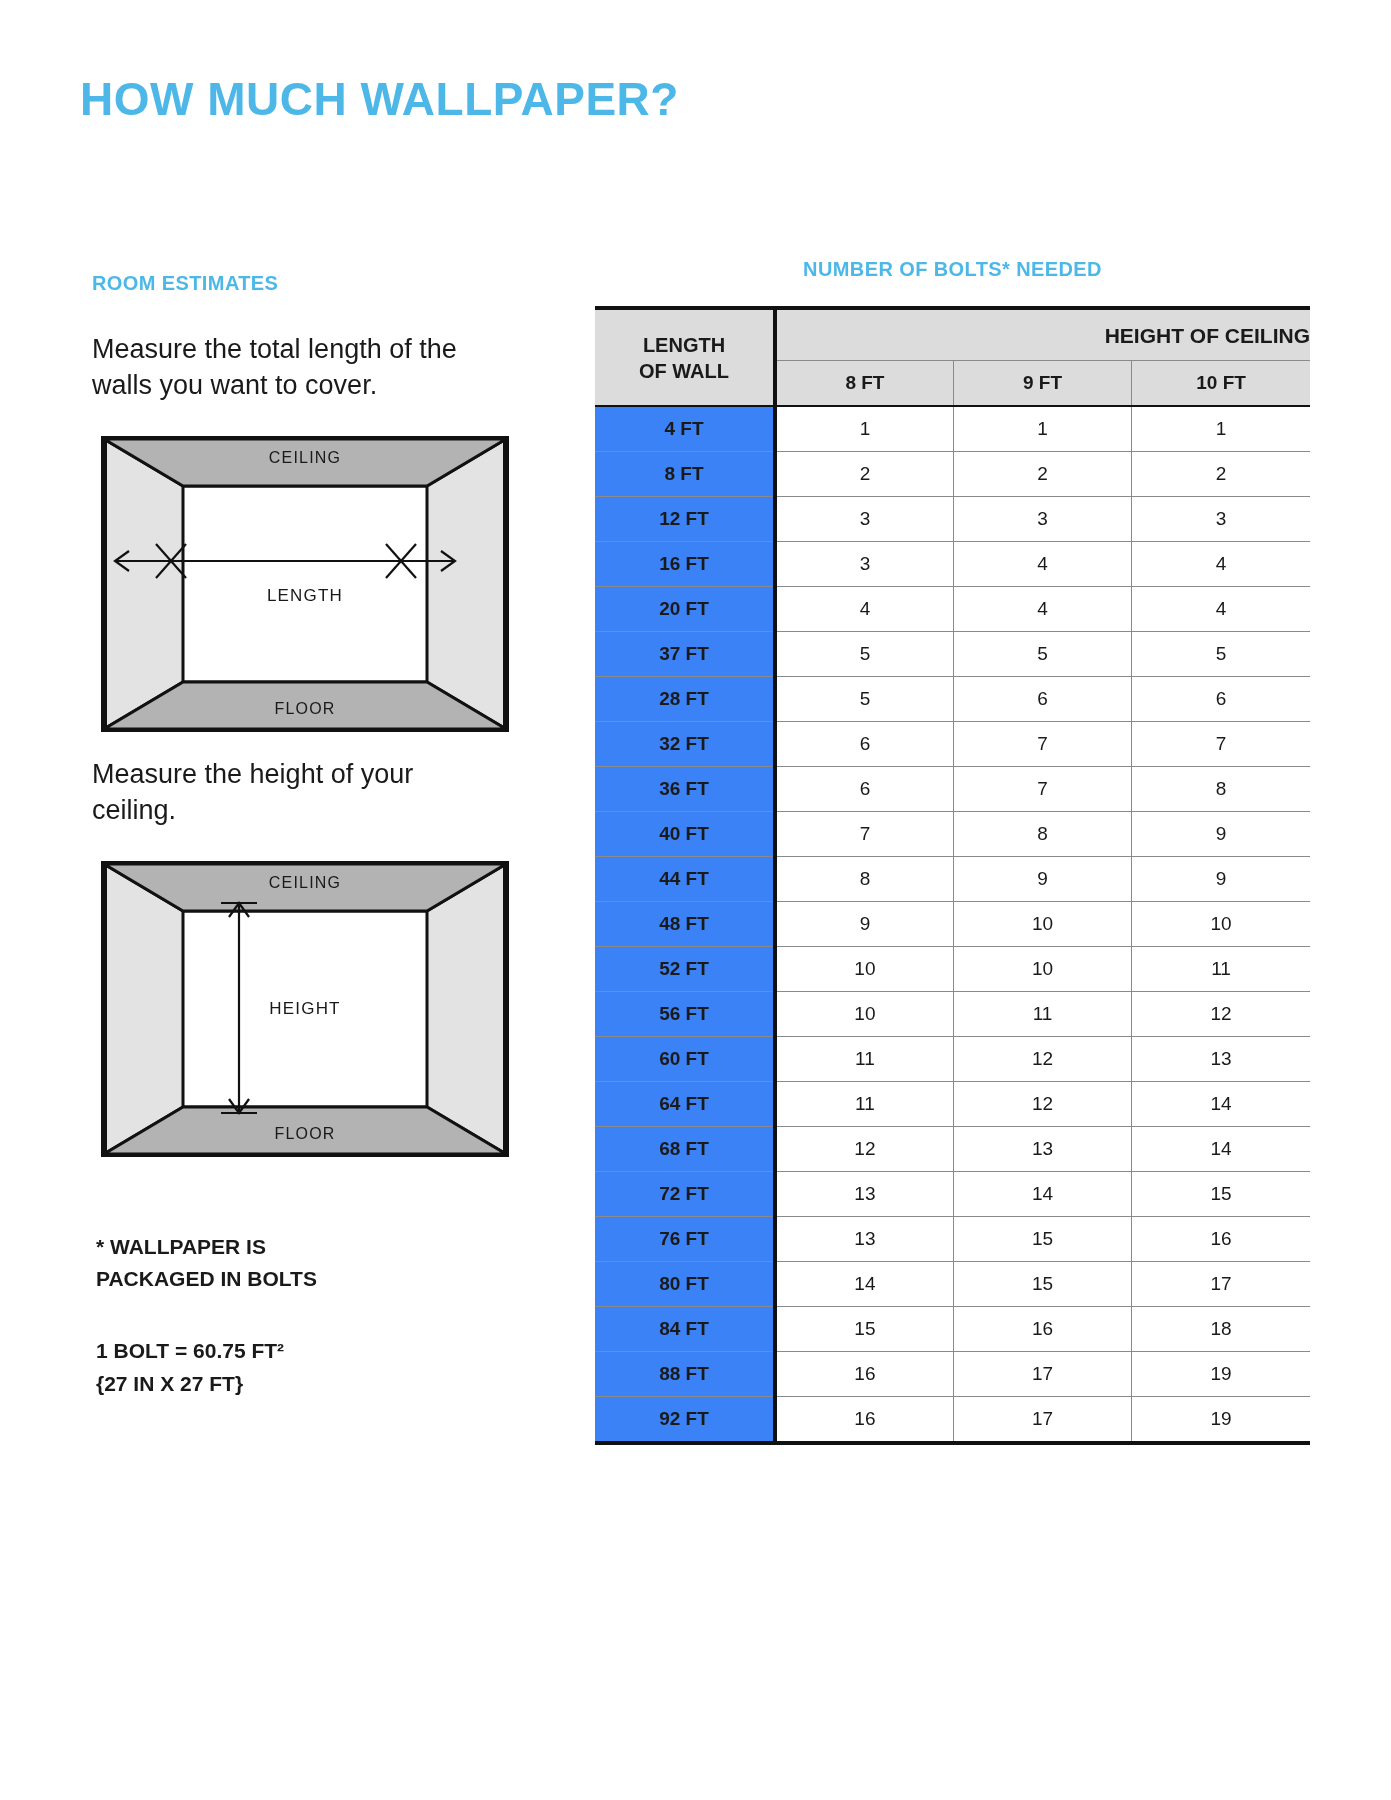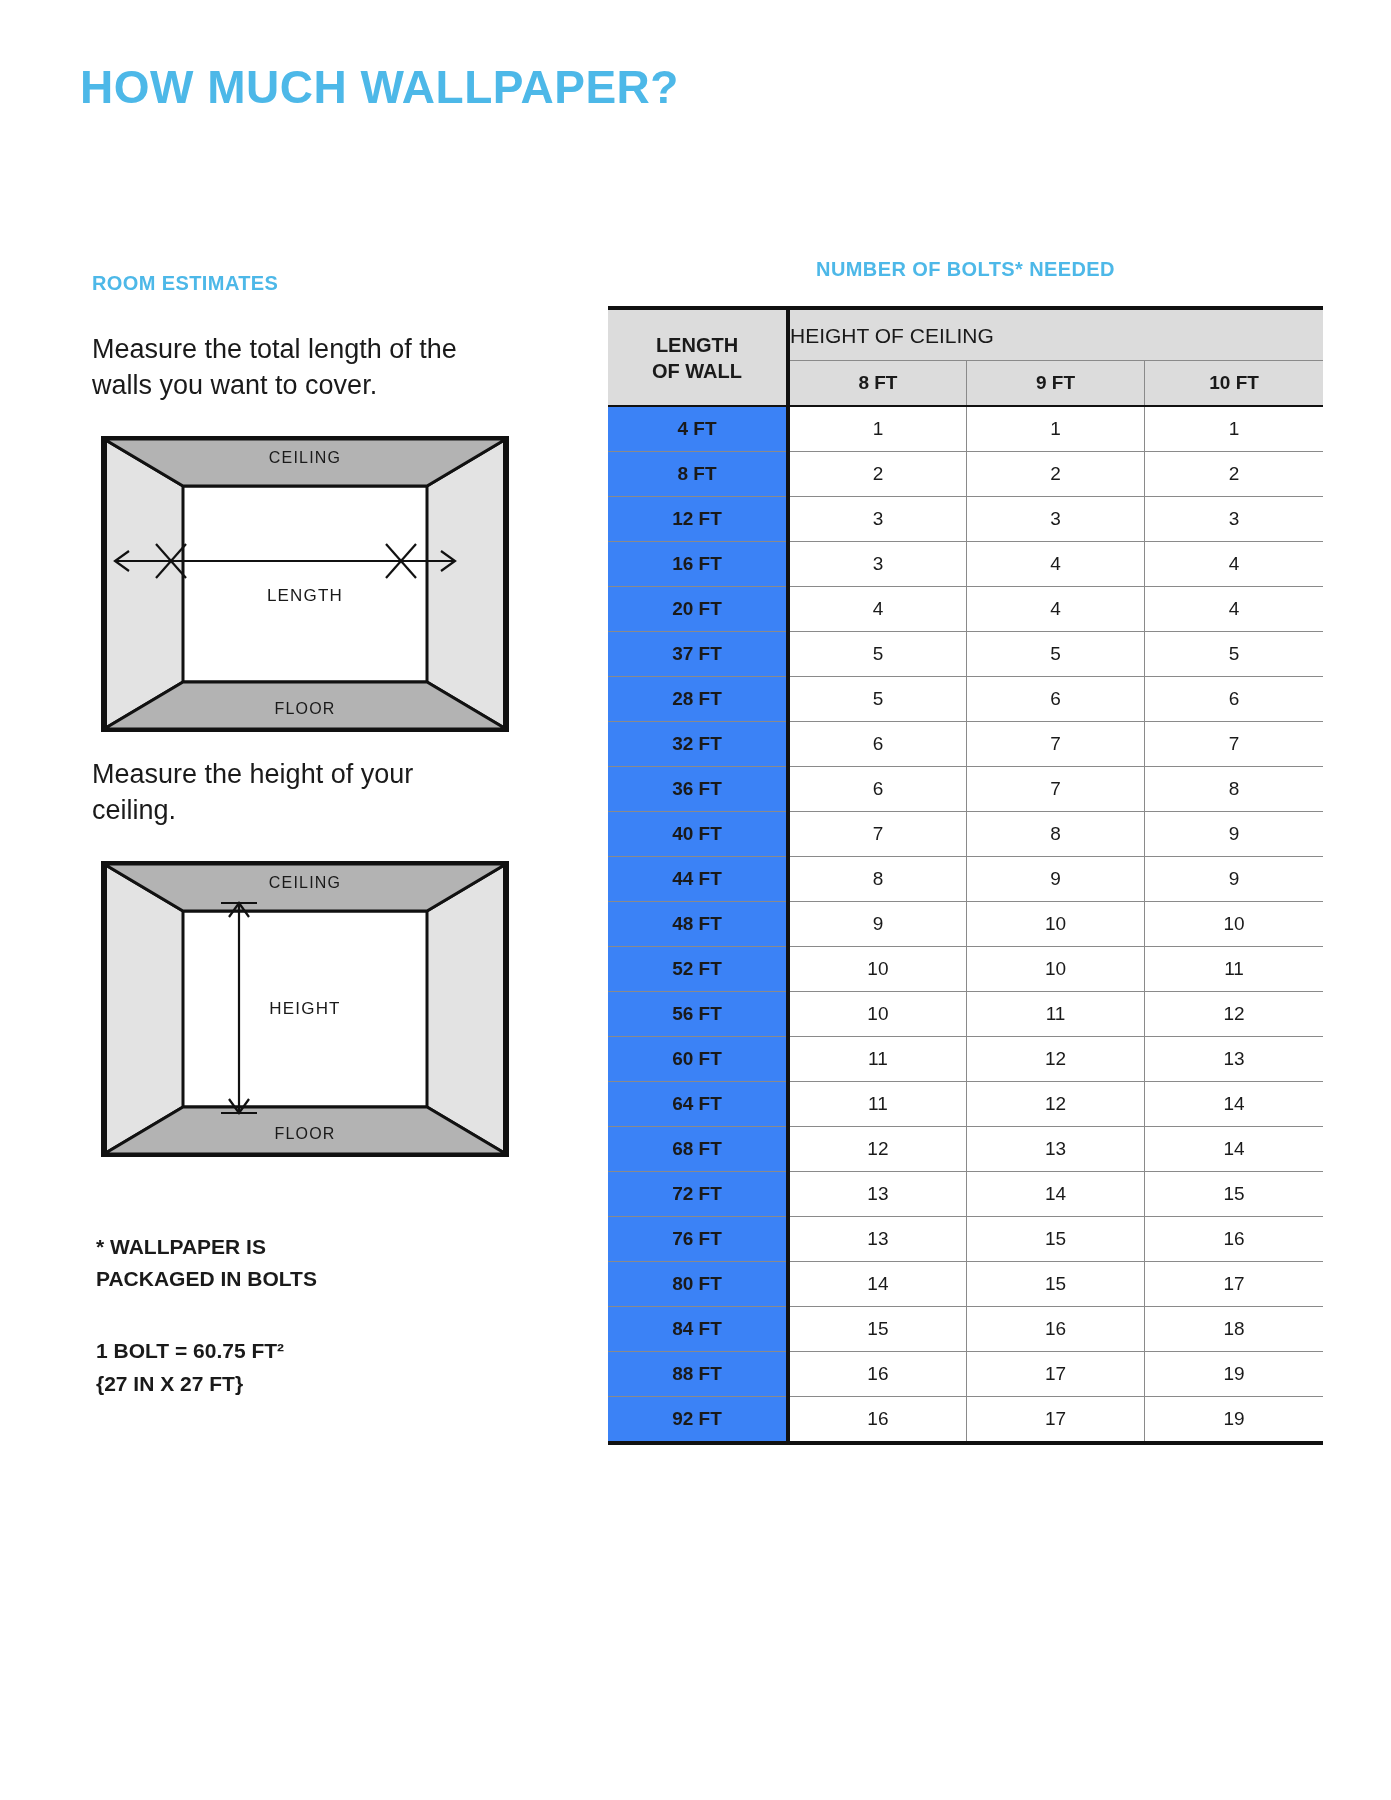--- a/index.html
+++ b/index.html
@@ -21,21 +21,21 @@
     position: relative;
     width: 1391px;
     height: 1800px;
     padding: 0;
   }
 
   
   .main-title {
     position: absolute;
     left: 80px;
-    top: 60px;
+    top: 72px;
     font-size: 46px;
     font-weight: bold;
     letter-spacing: 0.5px;
     color: #4db8e8;
   }
 
   
   .left-col {
     position: absolute;
     left: 80px;
@@ -69,21 +69,21 @@
     font-size: 21px;
     font-weight: bold;
     line-height: 1.35;
     margin: 4px;
     color: #1a1a1a;
   }
 
   
   .table-wrap {
     position: absolute;
-    left: 608px;
+    left: 595px;
     top: 258px;
     width: 715px;
   }
   .table-title {
     font-size: 20px;
     font-weight: bold;
     color: #4db8e8;
     letter-spacing: 0.4px;
     text-align: center;
     margin: 0 0 25px 0;
@@ -105,22 +105,22 @@
     vertical-align: middle;
     line-height: 1.3;
     border-right: 4px solid #111 !important;
     border-top: 4px solid #111 !important;
     border-bottom: 2px solid #111 !important;
     padding: 10px 4px;
   }
   .th-heightceiling {
     background: #dcdcdc;
     font-size: 21px;
-    font-weight: normal;
-    text-align: left;
+    font-weight: bold;
+    text-align: right;
     padding: 14px 0 12px 0;
     border-top: 4px solid #111 !important;
     border-bottom: 1px solid #8a8a8a !important;
   }
   .th-sub {
     background: #dcdcdc;
     font-size: 19px;
     font-weight: bold;
     text-align: center;
     padding: 11px 0 11px 0;

